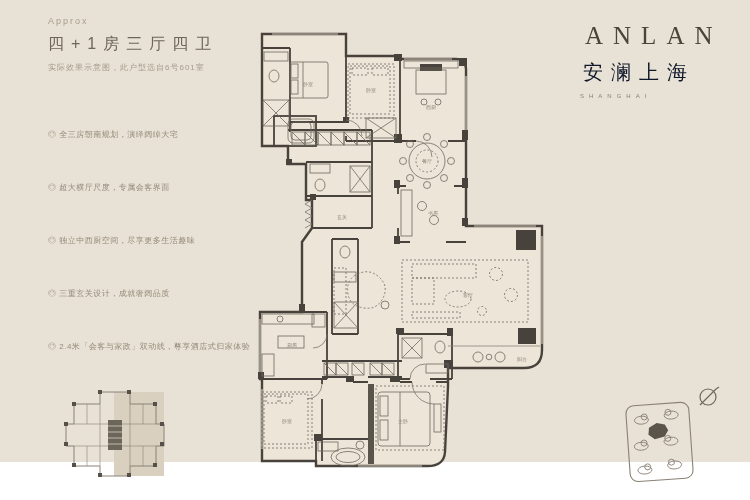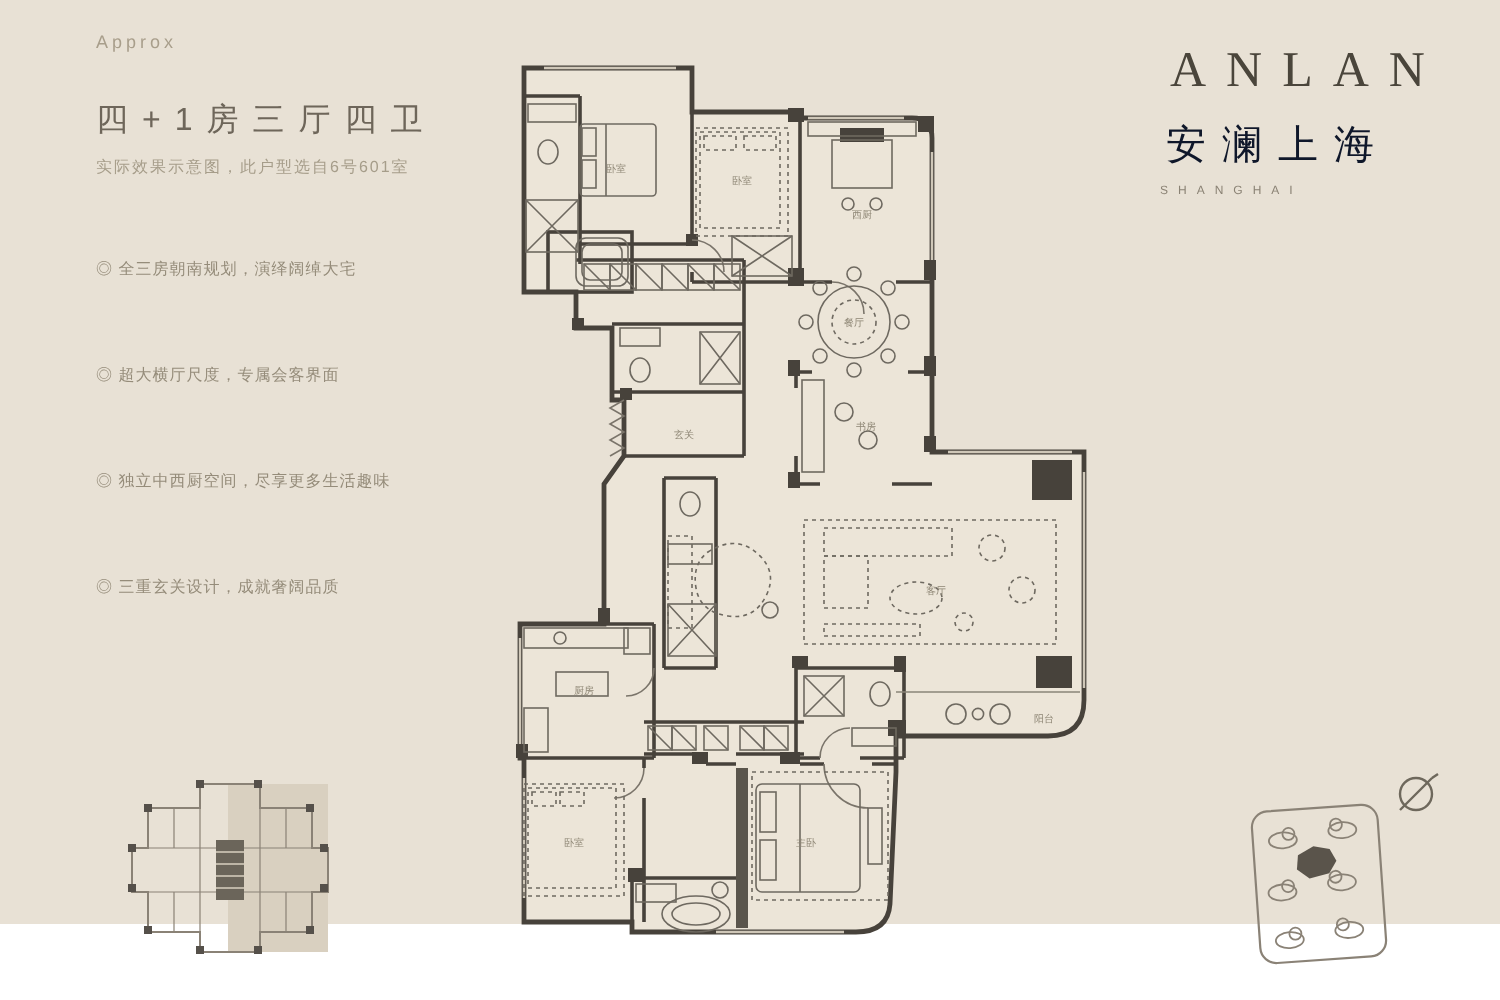--- a/index.html
+++ b/index.html
@@ -6,21 +6,21 @@
   body{width:750px;height:500px;overflow:hidden;font-family:"Liberation Sans",sans-serif;}
   .stage{position:relative;width:750px;height:462px;background:#e8e1d5;}
   
   .titleblock{position:absolute;left:48px;top:16px;width:210px;color:#857c6c;}
   .approx{font-size:9px;letter-spacing:2px;color:#a89e8b;}
   .arearow{display:flex;align-items:flex-end;margin-top:2px;}
   .arealabel{font-size:11px;font-weight:bold;letter-spacing:3px;color:#8a8172;padding-bottom:6px;}
   .areanum{font-family:"Liberation Serif",serif;font-size:38px;line-height:34px;letter-spacing:2px;color:#9a9180;margin-left:6px;}
   .areaunit{font-family:"Liberation Serif",serif;font-size:30px;line-height:30px;color:#9a9180;}
   .areasup{font-family:"Liberation Serif",serif;font-size:15px;color:#9a9180;position:relative;top:-12px;}
-  .layoutline{margin-top:24px;font-size:16px;letter-spacing:7px;color:#6e665a;white-space:nowrap;}
+  .layoutline{margin-top:8px;font-size:16px;letter-spacing:7px;color:#6e665a;white-space:nowrap;}
   .disclaimer{margin-top:7px;font-size:8px;letter-spacing:1px;color:#a69d8a;white-space:nowrap;}
   .features{position:absolute;left:48px;top:92px;width:215px;list-style:none;margin:0;padding:0;}
   .features li{font-size:8px;color:#958c7a;letter-spacing:.5px;line-height:20px;white-space:nowrap;margin-top:33px;}
   
   .brand{position:absolute;left:575px;top:22px;width:170px;color:#4a453b;}
   .brand-en{font-family:"Liberation Serif",serif;font-size:25px;letter-spacing:10px;text-indent:10px;}
   .brand-cn{font-size:20px;letter-spacing:8px;text-indent:8px;margin-top:9px;color:#0f172a;}
   .brand-sub{font-size:6px;letter-spacing:5px;text-indent:5px;margin-top:7px;color:#8a8274;}
   
   .plan{position:absolute;left:250px;top:14px;}
@@ -37,20 +37,21 @@
     <div class="approx">Approx</div>
     <div class="layoutline">四+1房三厅四卫</div>
     <div class="disclaimer">实际效果示意图，此户型选自6号601室</div>
   </div>
 
   <ul class="features">
     <li>◎ 全三房朝南规划，演绎阔绰大宅</li>
     <li>◎ 超大横厅尺度，专属会客界面</li>
     <li>◎ 独立中西厨空间，尽享更多生活趣味</li>
     <li>◎ 三重玄关设计，成就奢阔品质</li>
+    <li>◎ 2.4米「会客与家政」双动线，尊享酒店式归家体验</li>
   </ul>
 
   <div class="brand">
     <div class="brand-en">ANLAN</div>
     <div class="brand-cn">安澜上海</div>
     <div class="brand-sub">SHANGHAI</div>
   </div>
 
   <svg class="plan" width="300" height="466" viewBox="0 0 300 466">
 

